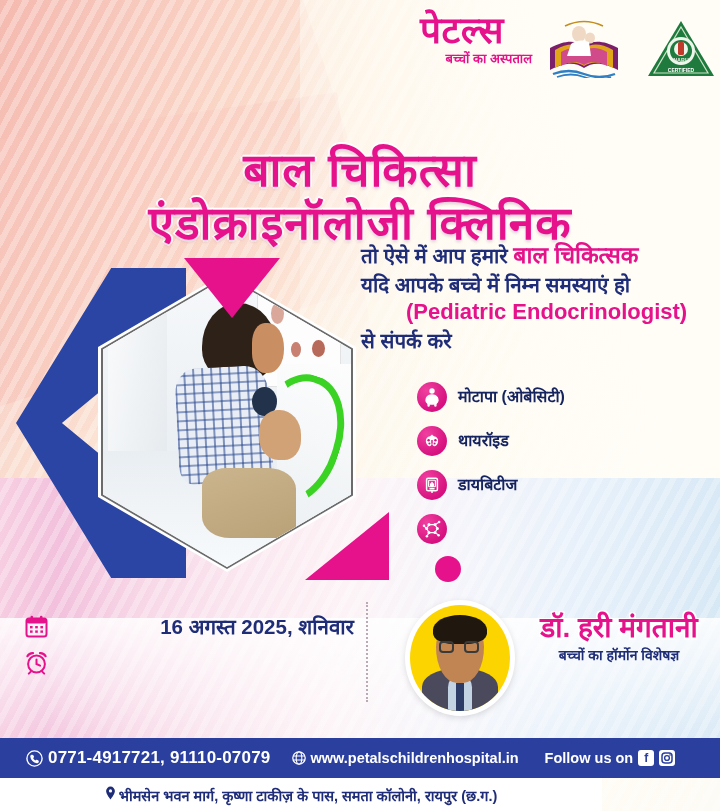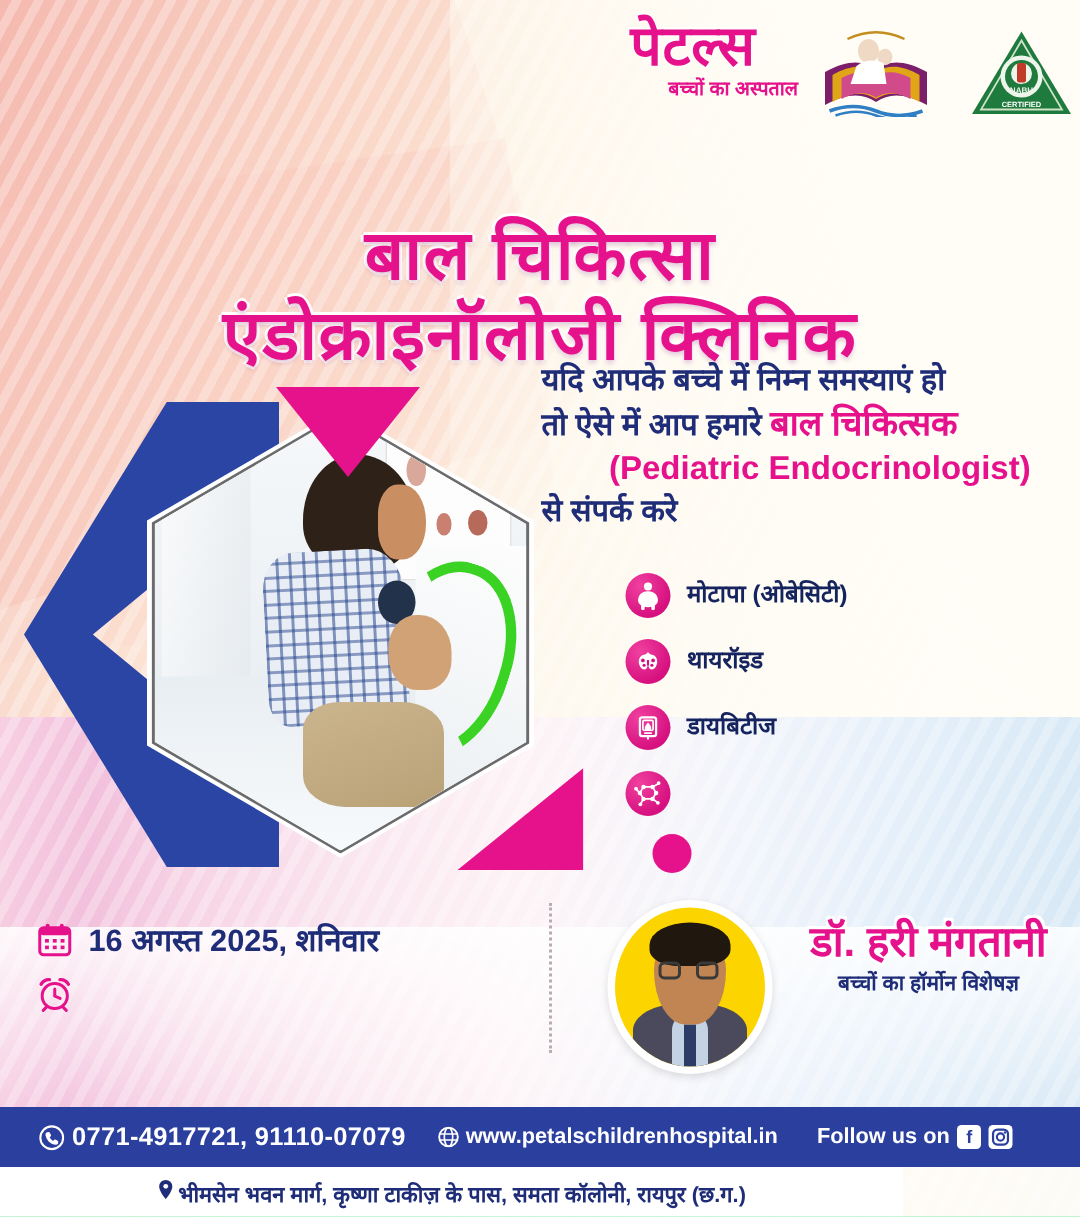--- a/index.html
+++ b/index.html
@@ -1,21 +1,21 @@
 <!DOCTYPE html>
 <html><head>
 <meta charset="utf-8">
 <style>
   *{margin:0;padding:0;box-sizing:border-box;}
   html,body{width:720px;height:811px;}
   body{
     font-family:"Liberation Sans","DejaVu Sans",sans-serif;
     background:#fff;overflow:hidden;
   }
-  .poster{position:relative;width:720px;height:811px;overflow:hidden;background:#86efac;}
+  .poster{position:relative;width:720px;height:811px;overflow:hidden;background:#fef9c3;}
 
   
   .bg-base{position:absolute;inset:0;
     background:linear-gradient(110deg,#f6c7bf 0%,#f9d9cd 14%,#fce3d3 26%,#fdeede 38%,#fdf6ea 50%,#fefaf0 64%,#fefcf4 80%,#fdfbf5 100%);}
   .bg-stripes{position:absolute;inset:0;
     background:repeating-linear-gradient(118deg,rgba(255,255,255,0.00) 0px,rgba(255,255,255,0.00) 7px,rgba(255,255,255,0.38) 7px,rgba(255,255,255,0.38) 13px);
     opacity:.75;}
   .bg-wedge1{position:absolute;left:-120px;top:-60px;width:460px;height:420px;
     background:linear-gradient(135deg,rgba(243,166,154,.55),rgba(250,214,200,.05));
     transform:rotate(-18deg);}
@@ -98,21 +98,21 @@
       #e9eef6;
     border-radius:22% 26% 12% 16%;transform:rotate(-3deg);}
   .ph-pant{position:absolute;left:40%;top:66%;width:38%;height:24%;background:linear-gradient(160deg,#cbb58e,#b9a177);border-radius:26% 30% 18% 30%;}
   .ph-hand{position:absolute;left:63%;top:46%;width:17%;height:17%;background:#d2a277;border-radius:44% 50% 40% 46%;}
   .ph-stetho{position:absolute;left:60%;top:33%;width:36%;height:46%;
     border:7px solid #3ad324;border-radius:48%;border-color:#3ad324 #3ad324 transparent transparent;transform:rotate(18deg);}
   .ph-bell{position:absolute;left:60%;top:38%;width:10%;height:10%;border-radius:50%;background:#22324a;}
 
   
   .schedule{position:absolute;left:24px;top:612px;width:330px;}
-  .sched-row{display:flex;align-items:center;margin-bottom:10px;}
+  .sched-row{display:flex;align-items:center;margin-bottom:10px;justify-content:space-between;}
   .sched-ico{width:25px;height:25px;flex:0 0 25px;margin-right:10px;position:relative;}
   .sched-txt{font-size:20.5px;font-weight:bold;color:#1f2d78;white-space:nowrap;}
   .divider{position:absolute;left:366px;top:602px;width:0;height:100px;
     border-left:2px dotted #b9aab6;}
 
   
   .doc{position:absolute;left:405px;top:596px;width:310px;height:120px;}
   .doc-ring{position:absolute;left:0;top:4px;width:110px;height:116px;border-radius:50%;
     background:#ffffff;box-shadow:0 2px 6px rgba(0,0,0,.13);}
   .doc-circ{position:absolute;left:5px;top:9px;width:100px;height:106px;border-radius:50%;
@@ -188,24 +188,24 @@
       <text x="35" y="53.5" font-size="5" font-family="Liberation Sans, sans-serif" fill="#ffffff" text-anchor="middle" font-weight="bold">CERTIFIED</text>
     </svg>
   </div>
 
   <div class="title-wrap">
     <div class="title1">बाल चिकित्सा</div>
     <div class="title2">एंडोक्राइनॉलोजी क्लिनिक</div>
   </div>
 
   <div class="copy">
-    <div class="copy-line">यदि आपके बच्चे में निम्न समस्याएं हो</div>
     <div class="copy-line">
       <span>तो ऐसे में आप हमारे </span><span class="copy-hi">बाल चिकित्सक</span>
     </div>
+    <div class="copy-line">यदि आपके बच्चे में निम्न समस्याएं हो</div>
     <div class="copy-en">(Pediatric Endocrinologist)</div>
     <div class="copy-line">से संपर्क करे</div>
   </div>
 
   <div class="bullets">
 
     <div class="bullet">
       <span class="bullet-ico">
         <svg width="20" height="20" viewBox="0 0 20 20">
           <circle cx="10" cy="4" r="2.7" fill="#fff"></circle>

